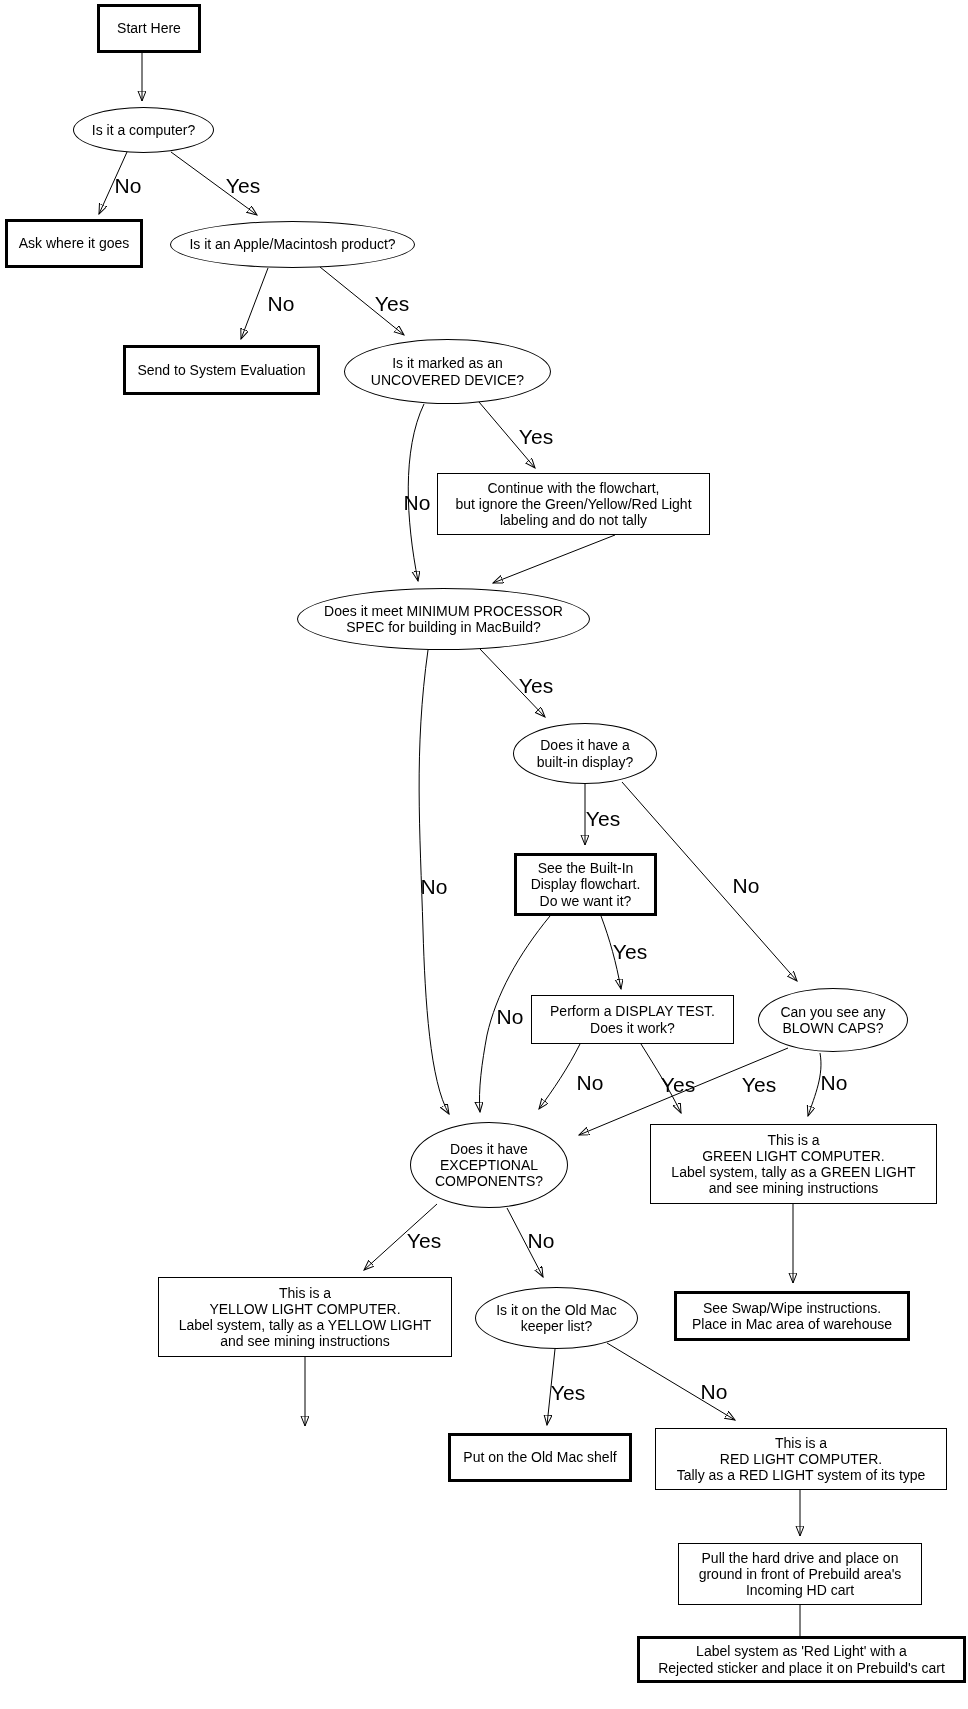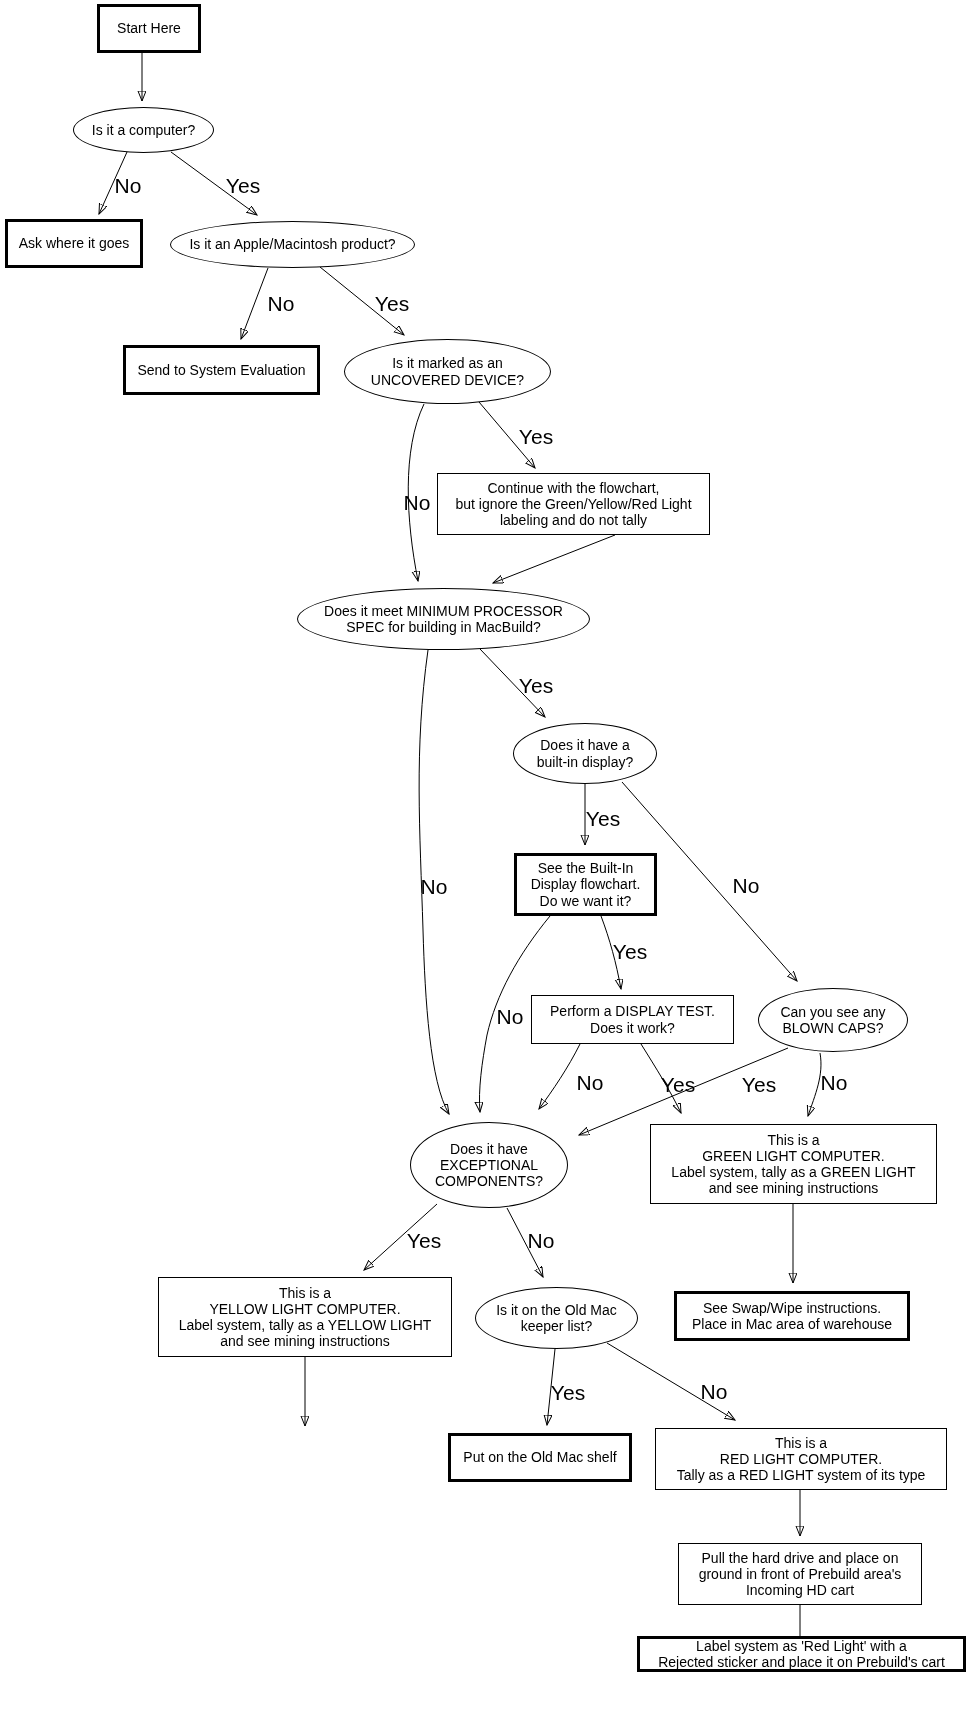--- a/index.html
+++ b/index.html
@@ -118,16 +118,16 @@
 keeper list?</div>
   <div class="node box bold" style="left:674px;top:1291px;width:236px;height:50px">See Swap/Wipe instructions.
 Place in Mac area of warehouse</div>
   <div class="node box bold" style="left:448px;top:1433px;width:184px;height:49px">Put on the Old Mac shelf</div>
   <div class="node box" style="left:655px;top:1428px;width:292px;height:62px">This is a
 RED LIGHT COMPUTER.
 Tally as a RED LIGHT system of its type</div>
   <div class="node box" style="left:678px;top:1543px;width:244px;height:62px">Pull the hard drive and place on
 ground in front of Prebuild area's
 Incoming HD cart</div>
-  <div class="node box bold" style="left:637px;top:1636px;width:329px;height:36px">Label system as 'Red Light' with a
+  <div class="node box bold" style="left:637px;top:1636px;width:329px;height:47px">Label system as 'Red Light' with a
 Rejected sticker and place it on Prebuild's cart</div>
 
 </div>
 
 </body></html>

